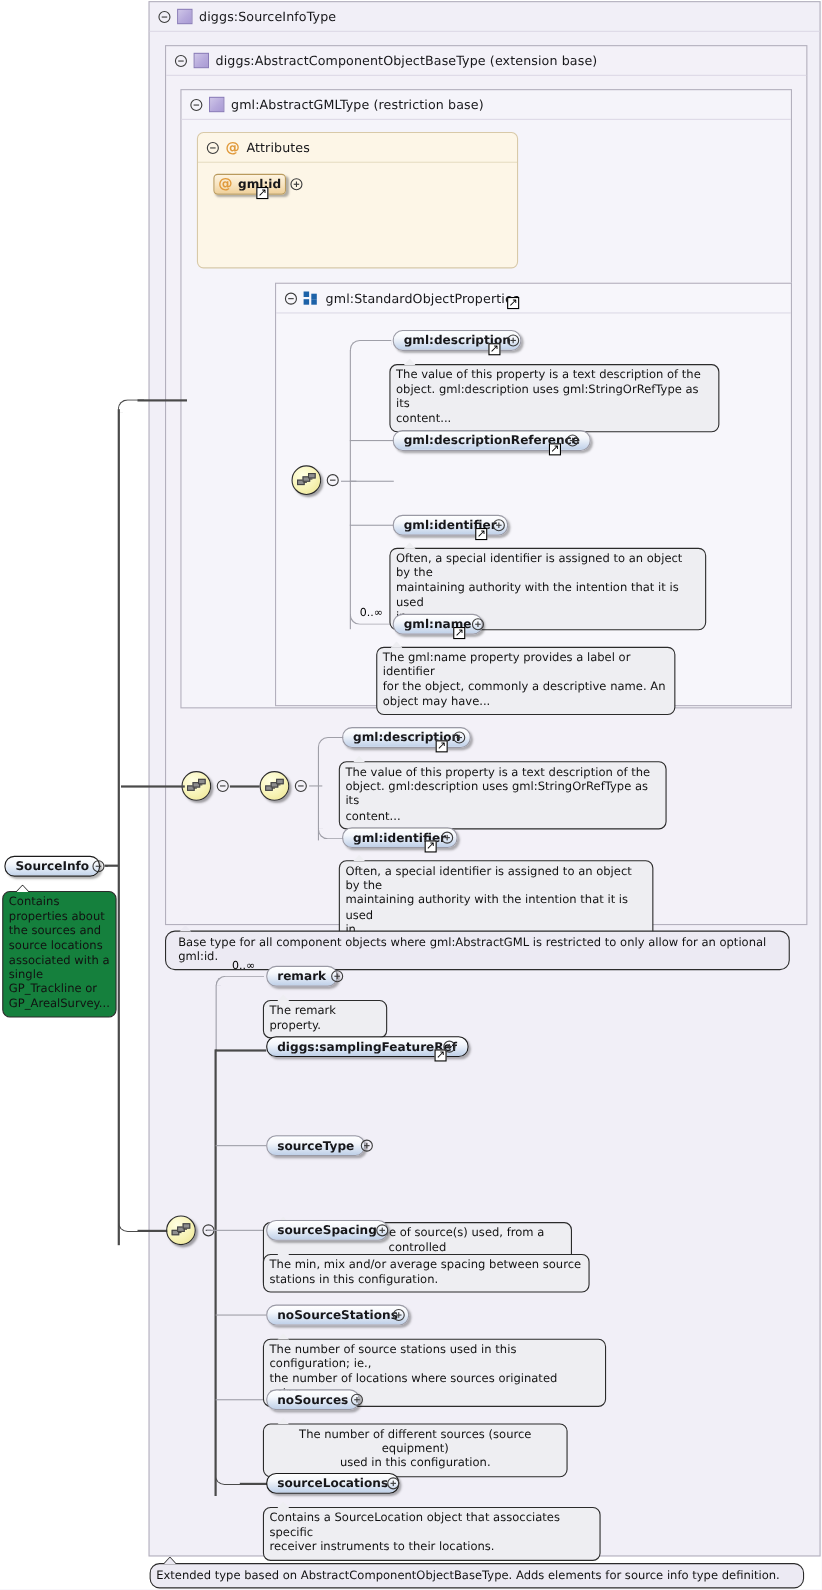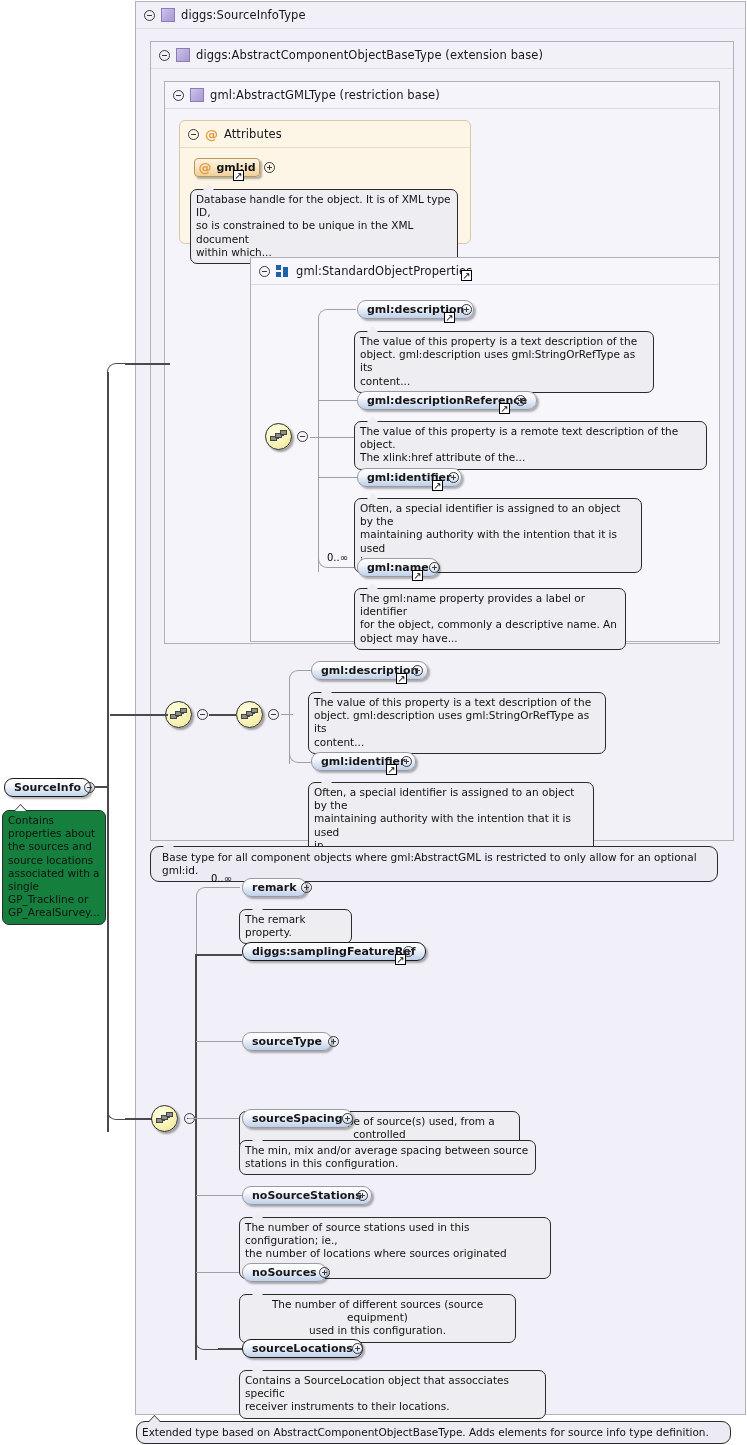--- a/index.html
+++ b/index.html
@@ -246,23 +246,20 @@
       <span class="hdr-label">Attributes</span>
     </div>
   </div>
 
   <div class="node attr" style="left:194px; top:158px; width:66px;">
     <span class="at-icon" style="margin-right:5px;">@</span>
     <span>gml:id</span>
   </div>
   <span class="ref-badge" style="left:233px; top:170px;"></span>
   <span class="expander" style="position:absolute;left:264px;top:162px;"></span>
-  <div class="doc" style="left:190px; top:189px; width:268px;">Database handle for the object. It is of XML type ID,
-so is constrained to be unique in the XML document
-within which...</div>
 
   <div class="box lvl4" style="left:250px; top:257px; width:470px; height:385px;">
     <div class="box-hdr">
       <span class="collapser"></span>
       <span class="group-icon">
           <i></i>
           <i></i>
           <i></i>
           <i></i>
         </span>
@@ -295,39 +292,37 @@
   <span class="expander" style="position:absolute;left:461px;top:304px;"></span>
   <div class="doc" style="left:354px; top:331px; width:300px;">The value of this property is a text description of the
 object. gml:description uses gml:StringOrRefType as its
 content...</div>
 
   <div class="node opt" style="left:357px; top:391px;">
     <span>gml:descriptionReference</span>
   </div>
   <span class="ref-badge" style="left:499px; top:403px;"></span>
   <span class="expander" style="position:absolute;left:515px;top:395px;"></span>
-  <div class="doc" style="left:354px; top:421px; width:353px;">The value of this property is a remote text description of the object.
-The xlink:href attribute of the...</div>
 
   <div class="node opt" style="left:357px; top:468px;">
     <span>gml:identifier</span>
   </div>
   <span class="ref-badge" style="left:432px; top:480px;"></span>
   <span class="expander" style="position:absolute;left:448px;top:472px;"></span>
   <div class="doc" style="left:354px; top:498px; width:288px;">Often, a special identifier is assigned to an object by the
 maintaining authority with the intention that it is used
 in...</div>
 
   <span class="occurs" style="left:327px; top:552px;">0..∞</span>
   <div class="node opt" style="left:357px; top:558px;">
     <span>gml:name</span>
   </div>
   <span class="ref-badge" style="left:412px; top:570px;"></span>
   <span class="expander" style="position:absolute;left:429px;top:562px;"></span>
-  <div class="doc" style="left:354px; top:588px; width:272px;">The gml:name property provides a label or identifier
+  <div class="doc" style="left:342px; top:588px; width:272px;">The gml:name property provides a label or identifier
 for the object, commonly a descriptive name. An
 object may have...</div>
 
   <div class="seq" style="left:165px; top:701px;">
     <i class="a"></i>
       <i class="b"></i>
       <i class="c"></i>
       <i class="l1"></i>
       <i class="l2"></i>
   </div>

